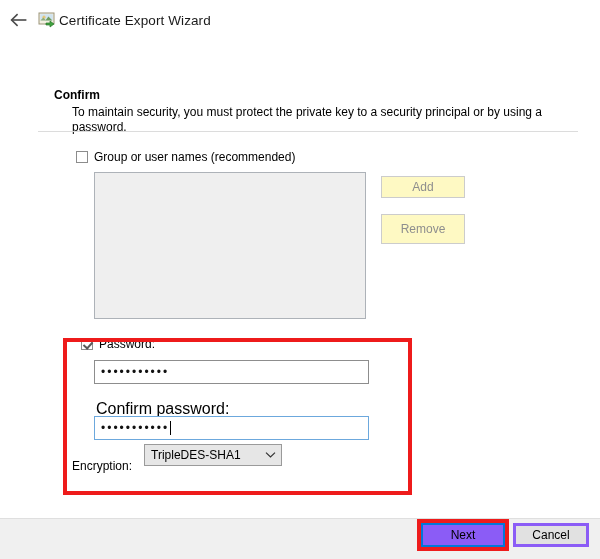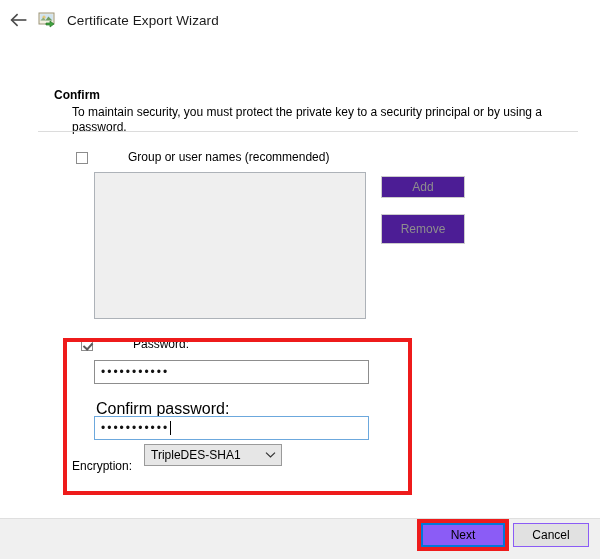--- a/index.html
+++ b/index.html
@@ -34,21 +34,21 @@
     justify-content: center;
     cursor: pointer;
   }
   .cert-icon {
     width: 20px; height: 20px;
     margin-left: 3px;
     position: relative;
     flex: none;
   }
   .title-text {
-    margin-left: 10px;
+    margin-left: 2px;
     font-size: 13.5px;
     color: #1a1a1a;
     letter-spacing: .1px;
   }
 
   
   .content {
     position: absolute;
     left: 0; top: 40px;
     width: 600px;
@@ -74,22 +74,21 @@
     position: absolute;
     left: 38px; top: 91px;
     width: 540px; height: 1px;
     background: #dcdcdc;
   }
 
   
   .chk-row {
     position: absolute;
     display: flex;
-    align-items: flex-end;
-    gap: 34px;
+    align-items: center;
   }
   .chk-row.groups { left: 76px; top: 110px; }
   .checkbox {
     width: 12px; height: 12px;
     border: 1px solid #8c8c8c;
     background: #ffffff;
     box-sizing: border-box;
     flex: none;
     position: relative;
   }
@@ -116,29 +115,29 @@
     border: 1px solid #adb2b8;
     box-sizing: border-box;
   }
 
   .btn {
     font-family: "Liberation Sans", sans-serif;
     font-size: 12px;
     box-sizing: border-box;
     text-align: center;
     background: #e1e1e1;
-    border: 1px solid #8b5cf6;
+    border: 3px solid #8b5cf6;
     color: #000;
     display: flex;
     align-items: center;
     justify-content: center;
     cursor: pointer;
   }
   .btn.disabled {
-    background: #4c1d95;
+    background: #fef9c3;
     border: 1px solid #cccccc;
     color: #8e8e8e;
     cursor: default;
   }
   .btn-add {
     position: absolute;
     left: 381px; top: 136px;
     width: 84px; height: 22px;
   }
   .btn-remove {

